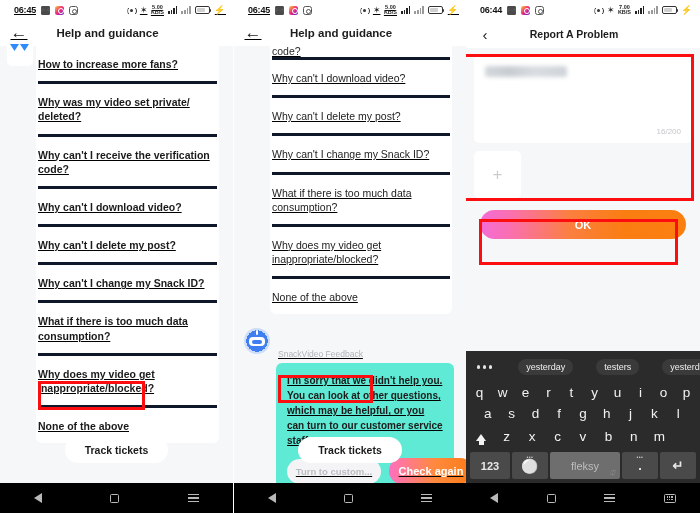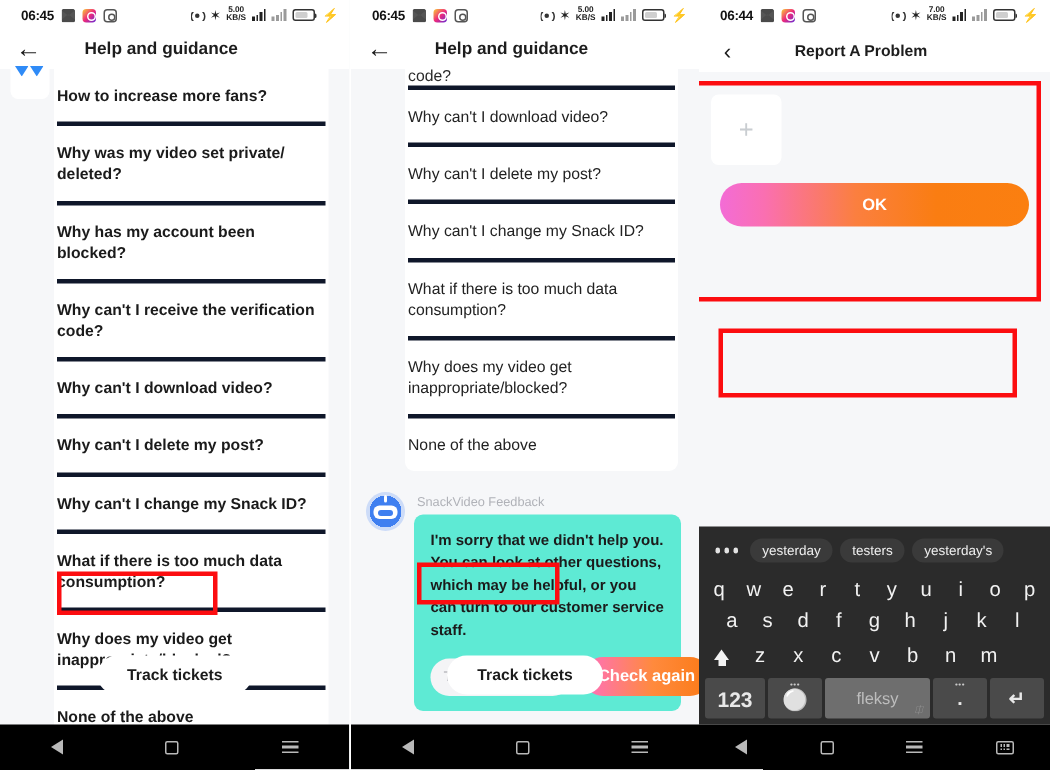--- a/index.html
+++ b/index.html
@@ -3,21 +3,21 @@
 <meta charset="utf-8">
 <style>
   * { box-sizing: border-box; margin:0; padding:0; }
   body {
     width:700px; height:513px;
     font-family:"Liberation Sans", sans-serif;
     background:#ffffff; overflow:hidden;
     display:flex;
   }
   .panel { position:relative; height:513px; overflow:hidden; background:#f6f7f9; }
-  .p1, .p2 { width:233px; }
+  .p1, .p2 { width:233px;text-decoration:underline; }
   .p3 { width:234px; }
   .p2 { border-left:1px solid #ffffff; }
 
   
   .statusbar{
     height:20px; background:#ffffff; display:flex; align-items:center;
     justify-content:space-between; padding:0 7px 0 14px; position:relative;
   }
   .sb-left{ display:flex; align-items:center; gap:5px; }
   .sb-time{ font-size:9px; color:#111; font-weight:600; letter-spacing:-0.2px;}
@@ -104,21 +104,21 @@
 
   
   .chat{ margin:14px 12px 0 10px; display:flex; gap:6px; }
   .bot{ width:26px;height:26px;border-radius:50%;flex:0 0 26px;position:relative;
     background:radial-gradient(circle at 50% 50%, #3f7ff0 0 58%, #cddcf8 58% 100%);}
   .bot:before{ content:"";position:absolute;left:5px;top:9px;width:16px;height:9px;
     background:#fff;border-radius:4px;}
   .bot:after{ content:"";position:absolute;left:8px;top:11.5px;width:10px;height:4px;
     background:#3f7ff0;border-radius:2px;}
   .botstem{ position:absolute;left:12px;top:2px;width:2px;height:5px;background:#fff;border-radius:1px;}
-  .chatcol{ flex:1; min-width:0; }
+  .chatcol{ flex:1; min-width:0;margin-top:20px; }
   .botname{ font-size:8.5px; color:#b0b2b8; margin:1px 0 4px 2px; }
   .bubble{ background:#5eead4; border-radius:6px; padding:10px 10px 10px 11px; }
   .bubble p{ font-size:10px; line-height:1.5; color:#1b1b1b; font-weight:600;}
   .btnrow{ display:flex; gap:8px; margin-top:10px; align-items:center;}
   .btn-ghost{ flex:0 0 94px; background:#f4f4f6; border-radius:14px;
     text-align:center; padding:7px 0; font-size:9.5px; color:#bcbdc2; font-weight:600;}
   .btn-grad{ flex:0 0 84px; border-radius:14px; text-align:center; padding:7px 0;
     font-size:11px; color:#fff; font-weight:700;
     background:linear-gradient(90deg,#ff6fc0 0%,#ff8a3d 55%,#fb7a16 100%); }
 
@@ -133,40 +133,40 @@
     display:flex;align-items:center;justify-content:center; color:#c9cdd1; font-size:17px;
     font-weight:300;}
   .okwrap{ padding:12px 14px 0 14px; }
   .okbtn{ height:29px; border-radius:15px; display:flex; align-items:center;
     justify-content:center; color:#fff; font-size:11px; font-weight:700;
     background:linear-gradient(90deg,#f36cd6 0%,#fa6fb2 14%,#fb7f3f 44%,#fa7d12 70%,#fb7f10 100%);}
 
   
   .kb{ position:absolute; left:0; right:0; bottom:30px; background:#2b2b2b;
     padding:5px 2px 4px 2px; }
-  .sugg{ display:flex; align-items:center; gap:5px; padding:3px 5px 7px 6px;}
+  .sugg{ display:flex; align-items:center; gap:23px; padding:3px 5px 7px 6px;}
   .dots{ display:flex; gap:2.5px; padding:0 3px;}
   .dots i{ width:3.4px;height:3.4px;background:#e3e3e3;border-radius:50%;}
   .chip{ background:#3a3a3a; border-radius:9px; padding:3px 8px; color:#efefef;
     font-size:9px; white-space:nowrap;}
   .krow{ display:flex; justify-content:center; gap:0; padding:3px 0; }
   .key{ flex:1; text-align:center; color:#f2f2f2; font-size:13.5px; font-weight:400;}
   .krow.r2{ padding-left:8px; padding-right:8px; }
   .krow.r3{ align-items:center; }
   .kspecial{ width:26px; text-align:center; color:#f2f2f2; }
   .arrowup{ display:inline-block; width:0;height:0;border-left:5px solid transparent;
     border-right:5px solid transparent;border-bottom:7px solid #f2f2f2; position:relative;}
   .arrowup:after{content:"";position:absolute;left:-2.5px;top:7px;width:5px;height:4px;background:#f2f2f2;}
   .bksp{ width:16px;height:11px;background:#f2f2f2;
     clip-path:polygon(26% 0,100% 0,100% 100%,26% 100%,0 50%); position:relative;}
   .bksp:after{ content:"\00d7"; position:absolute; left:5px; top:-2px; color:#2b2b2b;
     font-size:10px; line-height:11px;}
   .krow.bottom{ display:flex; gap:2px; padding:4px 2px 0 2px; }
   .bk{ background:#4a4a4a; border-radius:2px; height:27px; display:flex;
-    align-items:center; justify-content:center; color:#e8e8e8; font-size:14px; font-weight:700;
+    align-items:center; justify-content:center; color:#e8e8e8; font-size:11px; font-weight:700;
     position:relative;}
   .bk.num{ flex:0 0 40px; }
   .bk.fk{ flex:0 0 36px; font-size:14px; }
   .bk.space{ flex:1; background:#6e6e6e; color:#bdbdbd; font-size:11px; font-weight:400;}
   .bk.dot{ flex:0 0 36px; font-size:13px;}
   .bk.ent{ flex:0 0 36px; font-size:13px;}
   .dotmark{ position:absolute; top:2px; left:50%; transform:translateX(-50%);
     font-size:5px; color:#c9c9c9; letter-spacing:0.5px;}
   .spacemark{ position:absolute; right:5px; bottom:2px; font-size:6.5px; color:#9c9c9c;}
 </style>
@@ -211,21 +211,20 @@
     <div class="back">←</div>
     <div class="apptitle">Help and guidance</div>
   </div>
 
   <div class="chev"></div>
 
   <div class="listwrap">
     <div class="card">
       <div class="row">How to increase more fans?</div>
       <div class="row">Why was my video set private/ deleted?</div>
-      <div class="row">Why has my account been blocked?</div>
       <div class="row">Why can't I receive the verification code?</div>
       <div class="row">Why can't I download video?</div>
       <div class="row">Why can't I delete my post?</div>
       <div class="row">Why can't I change my Snack ID?</div>
       <div class="row">What if there is too much data consumption?</div>
       <div class="row">Why does my video get inappropriate/blocked?</div>
       <div class="row">None of the above</div>
     </div>
   </div>
 
@@ -363,20 +362,24 @@
       <span class="bolt">⚡</span>
     </div>
   </div>
 
   <div class="appbar" style="height:28px;">
     <div class="back thin">‹</div>
     <div class="apptitle reg">Report A Problem</div>
   </div>
 
   <div class="report-area">
+    <div class="ta">
+      <div class="blur"></div>
+      <div class="count">16/200</div>
+    </div>
     <div class="addbox">+</div>
   </div>
 
   <div class="redbox" style="left:-6px; top:54px; width:234px; height:147px;"></div>
 
   <div class="okwrap">
     <div class="okbtn">OK</div>
   </div>
 
   <div class="redbox" style="left:13px; top:219px; width:199px; height:46px;"></div>

